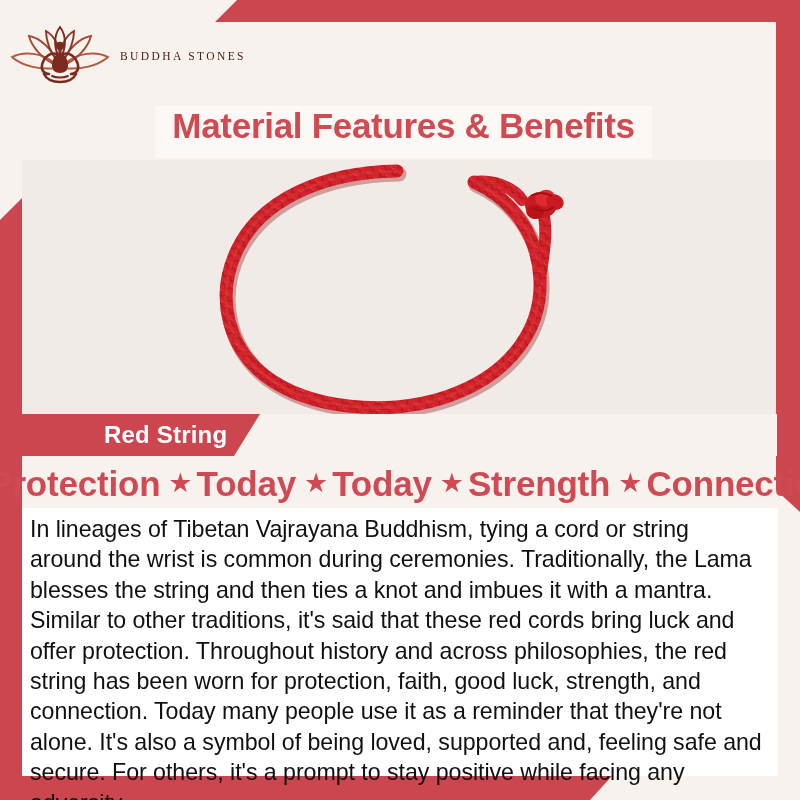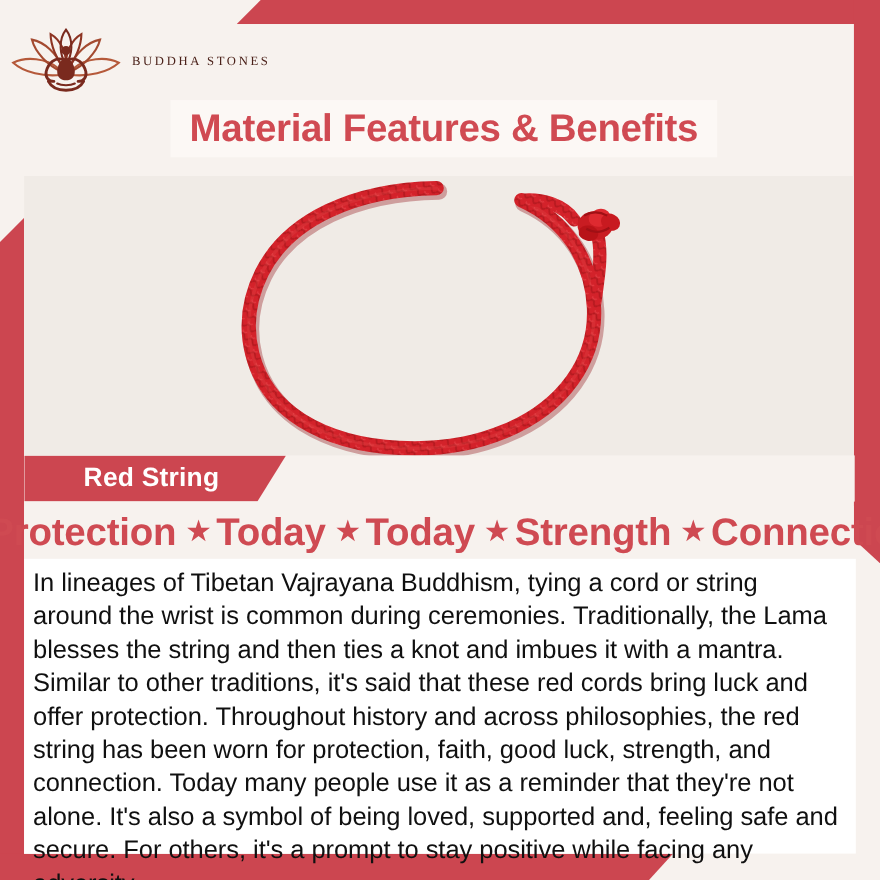--- a/index.html
+++ b/index.html
@@ -47,23 +47,23 @@
   }
   .logo-mark { width:120px; height:62px; display:block; }
   .logo-text {
     font-family:"Liberation Serif", serif;
     font-size:11.5px; letter-spacing:2.4px; color:#4A2018; font-weight:400;
     margin-top:1px;
   }
 
   
   .title-band {
-    position:absolute; top:91px; left:155px; width:497px; height:52px;
+    position:absolute; top:106px; left:155px; width:497px; height:52px;
     background:#FCF8F5;
-    display:flex; align-items:center; justify-content:center;
+    display:flex; justify-content:center;
   }
   .title-text {
     font-family:"Liberation Sans Narrow","Liberation Sans", sans-serif;
     font-size:35px; font-weight:bold; color:#D04A52;
     letter-spacing:-0.3px; white-space:nowrap;
   }
 
   
   .photo {
     position:absolute; top:160px; left:22px; width:754px; height:262px;
@@ -78,21 +78,21 @@
   }
   .tag {
     position:absolute; top:414px; left:22px; width:238px; height:42px;
     background:#CC4650;
     clip-path: polygon(0 0, 100% 0, calc(100% - 26px) 100%, 0 100%);
     display:flex; align-items:center;
   }
   .tag-label {
     font-family:"Liberation Sans Narrow","Liberation Sans", sans-serif;
     font-size:24px; font-weight:bold; color:#FFFFFF;
-    margin-left:54px; letter-spacing:0.2px; white-space:nowrap;
+    margin-left:82px; letter-spacing:0.2px; white-space:nowrap;
   }
 
   
   .benefits {
     position:absolute; top:460px; left:22px; width:754px; height:48px;
     display:flex; align-items:center; justify-content:center;
     gap:0px; background:#F7F2EE;
   }
   .benefit {
     display:flex; align-items:center; white-space:nowrap;

